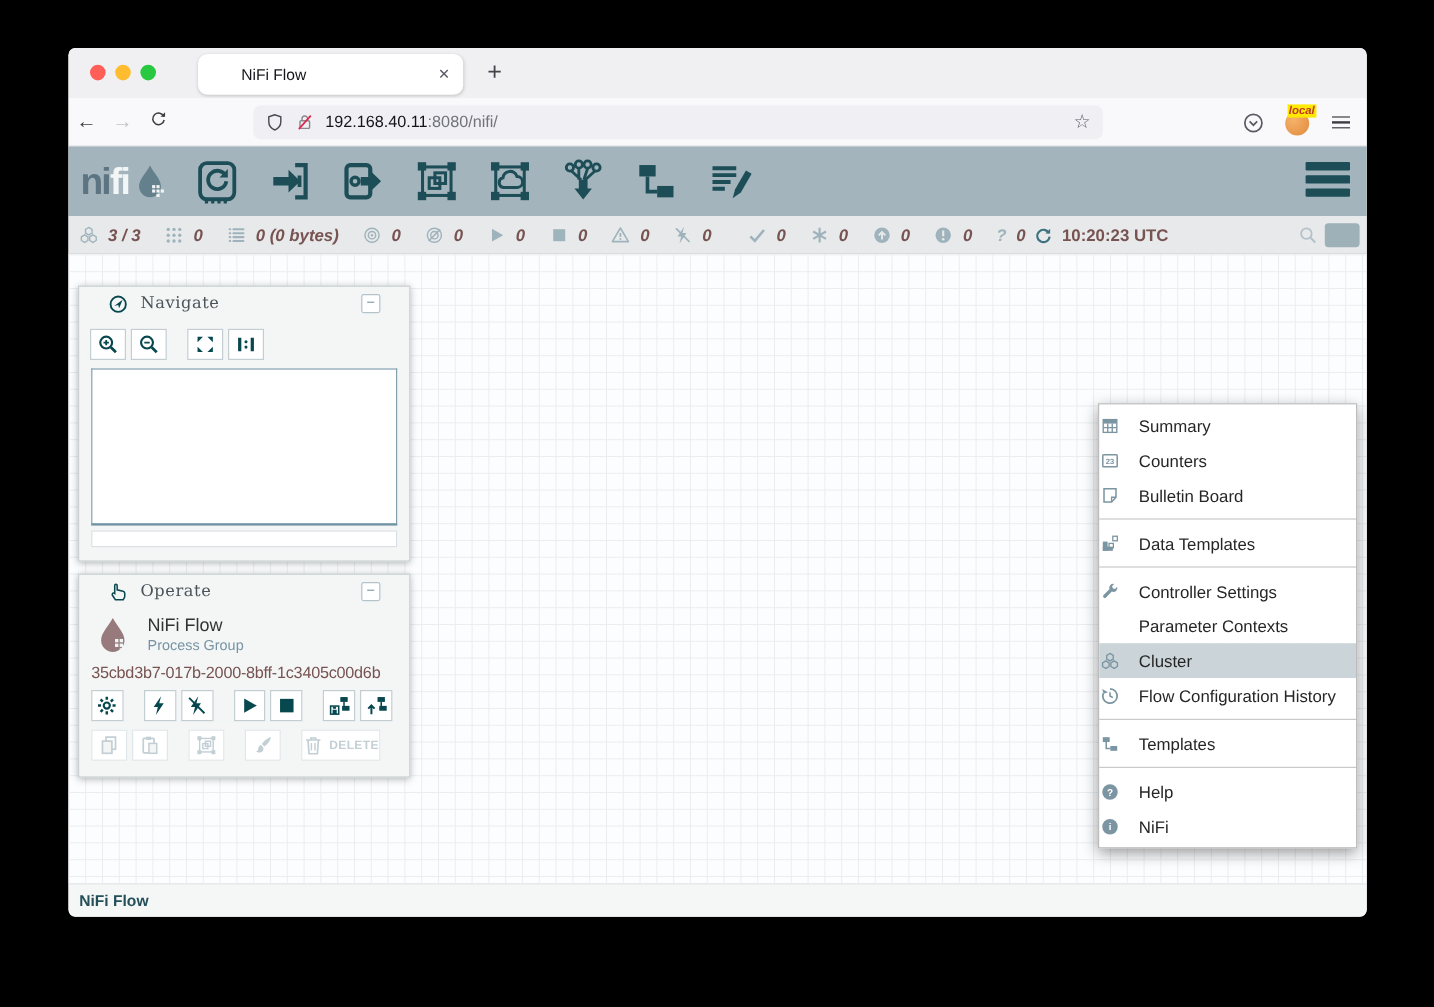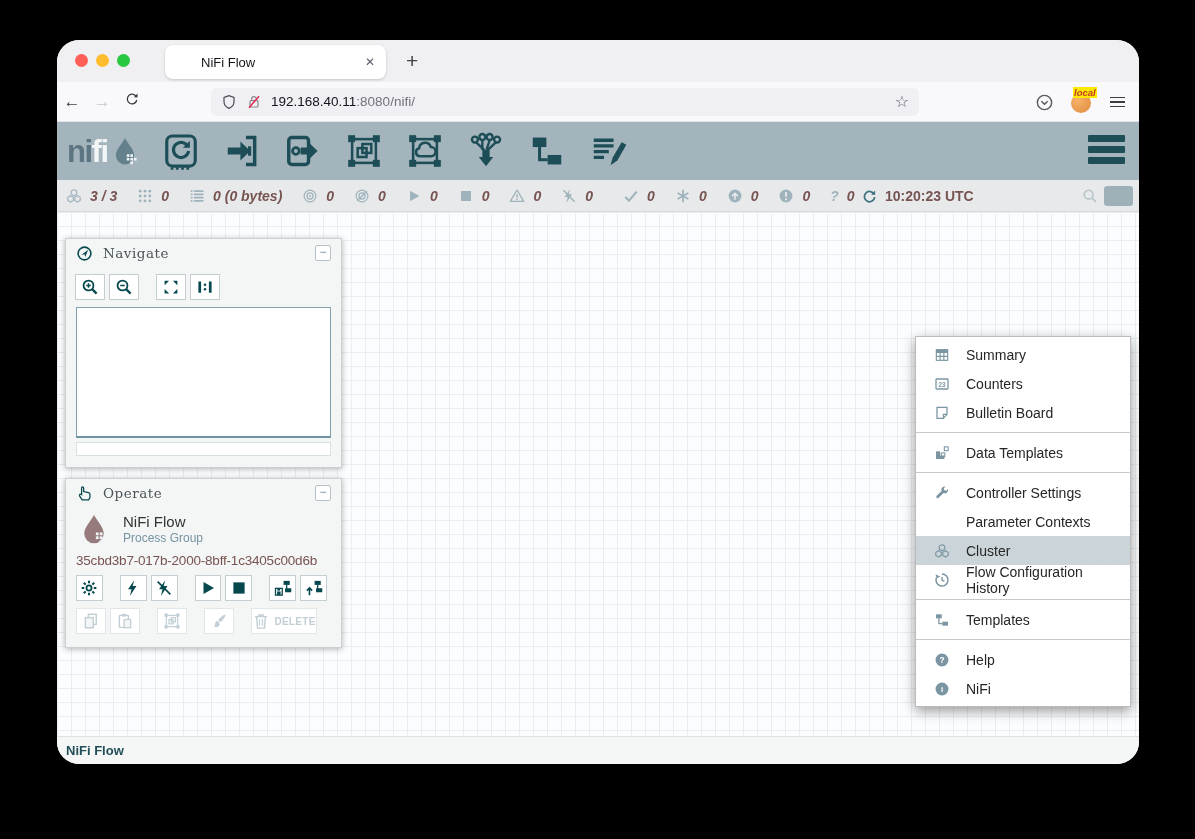--- a/index.html
+++ b/index.html
@@ -1,20 +1,20 @@
 <!DOCTYPE html>
 <html><head>
 <meta charset="utf-8">
 <style>
   * { margin:0; padding:0; box-sizing:border-box; }
   html,body { background:#000; }
   #stage { position:relative; width:1195px; height:839px; background:#000; overflow:hidden;
            font-family:"Liberation Sans", sans-serif; }
   #window { position:absolute; left:57px; top:40px; width:1082px; height:724px;
-            border-radius:22px; overflow:hidden; background:#fff; box-shadow:0 18px 50px rgba(0,0,0,.6); }
+            border-radius:6px; overflow:hidden; background:#fff; box-shadow:0 18px 50px rgba(0,0,0,.6); }
 
   
   .tabstrip { position:relative; height:42px; background:#f0f0f3; }
   .traffic { position:absolute; left:18px; top:14px; display:flex; gap:8px; }
   .traffic i { width:13px; height:13px; border-radius:50%; display:block; }
   .tab { position:absolute; left:108px; top:5px; width:221px; height:34px; background:#fff;
          border-radius:8px; box-shadow:0 1px 3px rgba(0,0,0,.18); display:flex; align-items:center; padding:0 11px; }
   .tab .favicon { width:16px; height:16px; color:#5a7d8c; flex:0 0 16px; }
   .tab .t-title { font-size:13px; color:#15141a; margin-left:9px; flex:1; }
   .tab .t-close { font-size:12px; color:#5b5b66; cursor:default; }
@@ -77,21 +77,21 @@
                              linear-gradient(90deg,#e9eef1 1px, transparent 1px);
             background-size:14px 14px; }
 
   .breadcrumb-bar { height:28px; background:#f5f7f7; border-top:1px solid #dde1e2;
                     display:flex; align-items:center; padding-left:9px; }
   .breadcrumb-bar .bc { font-size:13px; font-weight:bold; color:#235058; }
 
   
   .panel { position:absolute; left:8px; width:277px; background:#f4f6f6; border:1px solid #c9d1d4;
            box-shadow:0 1px 6px rgba(0,0,0,.3); }
-  .panel-header { height:28px; display:flex; align-items:center; padding:0 10px; }
+  .panel-header { height:28px; display:flex; align-items:center; padding:0 24px; }
   .panel-header .p-ico { width:17px; height:17px; color:#07484f; }
   .panel-header .p-ico svg { width:100%; height:100%; display:block; }
   .panel-header .p-title { margin-left:10px; font-family:"DejaVu Serif", serif; font-size:13.5px;
                            color:#4a5458; letter-spacing:.5px; }
   .collapse-btn { margin-left:auto; width:16px; height:16px; border:1px solid #b4c3ca; background:#fff;
                   color:#6f93a0; font-size:12px; line-height:13px; text-align:center; border-radius:2px; }
   #navigate { top:26px; height:230px; }
   .nav-buttons { display:flex; padding:7px 9px 4px; }
   .btn { width:30px; height:26px; background:#fff; border:1px solid #c3ced3; display:flex;
          align-items:center; justify-content:center; color:#07484f; margin-right:4px; }
@@ -109,21 +109,21 @@
   .flow-meta .f-type { font-size:12px; color:#7693a3; margin-top:1px; }
   .flow-id { padding:7px 12px 0 10px; font-size:13.5px; color:#775351; letter-spacing:-.2px; }
   .op-row { display:flex; padding:7px 10px 0; }
   .op-row .btn.dis { color:#c2cfd5; border-color:#e0e7ea; }
   .btn.wide { width:66px; }
   .btn .del-label { font-size:10px; font-weight:bold; margin-left:4px; letter-spacing:.3px; }
 
   
   .gmenu { position:absolute; left:858px; top:124px; width:216px; background:rgba(255,255,255,.94);
            border:1px solid #bcbcbc; box-shadow:0 4px 12px rgba(0,0,0,.4); padding:3px 0; z-index:10; }
-  .menu-item { height:29px; display:flex; align-items:center; padding-left:17px; font-size:14px; color:#262626; }
+  .menu-item { height:29px; display:flex; align-items:center; font-size:14px; color:#262626; }
   .menu-item.hl { background:#cbd5d9; }
   .menu-item .mi-ico { width:18px; height:16px; color:#7b95a2; display:flex; justify-content:center; }
   .menu-item .mi-ico svg { width:16px; height:16px; }
   .menu-item .mi-label { margin-left:15px; }
   .menu-divider { border-top:1px solid #c9c9c9; margin:5px 0; }
 </style>
 </head>
 <body>
 
 <div id="stage">

